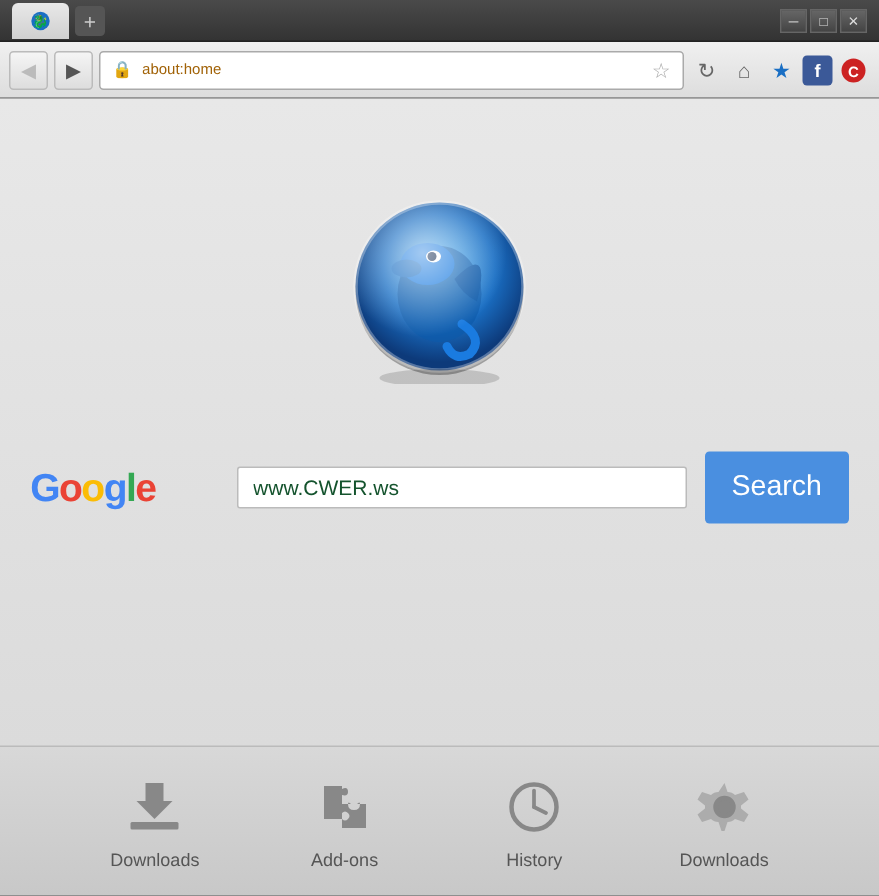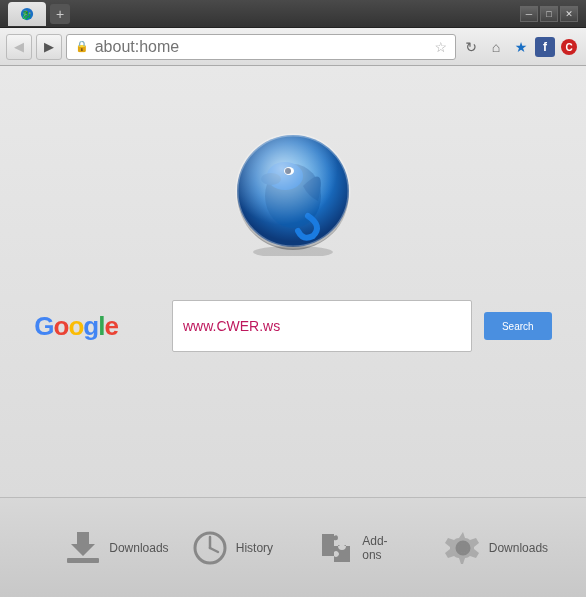--- a/index.html
+++ b/index.html
@@ -164,56 +164,56 @@
       letter-spacing: -1px;
       text-align: right;
     }
     .g-blue { color: #4285F4; }
     .g-red { color: #EA4335; }
     .g-yellow { color: #FBBC05; }
     .g-green { color: #34A853; }
 
     .search-input {
       width: 300px;
-      height: 52px;
+      height: 28px;
       border: 1px solid #bbb;
       border-radius: 2px;
       padding: 0 10px;
       font-size: 14px;
-      color: #be185d;
+      color: #14532d;
       outline: none;
       margin-left: 42px;
     }
     .search-btn {
-      height: 28px;
+      height: 48px;
       padding: 0 18px;
       background: #4a8fe0;
       border: none;
       border-radius: 3px;
       color: white;
-      font-size: 10px;
+      font-size: 19px;
       cursor: pointer;
     }
 
     
     .bottom-icons {
       position: absolute;
       bottom: 0;
       width: 586px;
       background: linear-gradient(to bottom, #d8d8d8, #c8c8c8);
       border-top: 1px solid #bbb;
       height: 100px;
       display: flex;
       align-items: center;
       justify-content: space-around;
       padding: 0 40px;
     }
     .icon-item {
       display: flex;
-      flex-direction: row;
+      flex-direction: column;
       align-items: center;
       gap: 6px;
       cursor: pointer;
       width: 80px;
     }
     .icon-item .icon-svg {
       width: 44px;
       height: 44px;
       display: flex;
       align-items: center;
@@ -246,21 +246,21 @@
 
 <div class="nav-bar">
   <div class="nav-btn disabled">
     <span>◀</span>
   </div>
   <div class="nav-btn">
     <span>▶</span>
   </div>
   <div class="address-bar">
     <span style="color:#aaa; font-size:11px;">🔒</span>
-    <input type="text" value="about:home" style="flex: 1 1 0%; border: none; outline: none; font-size: 16px; color: #737373;">
+    <input type="text" value="about:home" style="flex: 1 1 0%; border: none; outline: none; font-size: 10px; color: #a16207;">
     <span style="color:#aaa; font-size:14px;">☆</span>
   </div>
   <div class="nav-icons-right">
     <div class="nav-icon-btn">↻</div>
     <div class="nav-icon-btn">⌂</div>
     <div class="nav-icon-btn blue">★</div>
     <div class="nav-icon-btn" style="background:#3b5998; color:white; border-radius:3px; width:20px; height:20px; font-size:12px; font-weight:bold;">f</div>
     <div class="nav-icon-btn red">
       <svg width="18" height="18" viewBox="0 0 18 18">
         <circle cx="9" cy="9" r="8" fill="#cc2222"></circle>
@@ -332,36 +332,36 @@
           <polygon points="20,28 8,16 14,16 14,4 26,4 26,16 32,16" fill="#888"></polygon>
         </svg>
       </div>
       <span class="icon-label">Downloads</span>
     </div>
 
 
     <div class="icon-item">
       <div class="icon-svg">
         <svg width="40" height="40" viewBox="0 0 40 40">
+
+          <path d="M6,6 L18,6 L18,12 Q16,10 18,8 Q22,6 22,10 Q22,13 18,12 L18,18 L24,18 Q22,16 22,18 Q22,22 26,22 Q30,22 30,18 Q30,16 28,18 L34,18 L34,34 L18,34 L18,28 Q20,30 22,28 Q24,26 22,24 Q20,22 18,24 L18,28 L6,28 L6,6Z" fill="#888"></path>
+        </svg>
+      </div>
+      <span class="icon-label">Add-ons</span>
+    </div>
+
+    <div class="icon-item">
+      <div class="icon-svg">
+        <svg width="40" height="40" viewBox="0 0 40 40">
           <circle cx="20" cy="20" r="15" fill="none" stroke="#888" stroke-width="3"></circle>
           <line x1="20" y1="20" x2="20" y2="9" stroke="#888" stroke-width="2.5" stroke-linecap="round"></line>
           <line x1="20" y1="20" x2="28" y2="24" stroke="#888" stroke-width="2.5" stroke-linecap="round"></line>
         </svg>
       </div>
       <span class="icon-label">History</span>
-    </div>
-
-    <div class="icon-item">
-      <div class="icon-svg">
-        <svg width="40" height="40" viewBox="0 0 40 40">
-
-          <path d="M6,6 L18,6 L18,12 Q16,10 18,8 Q22,6 22,10 Q22,13 18,12 L18,18 L24,18 Q22,16 22,18 Q22,22 26,22 Q30,22 30,18 Q30,16 28,18 L34,18 L34,34 L18,34 L18,28 Q20,30 22,28 Q24,26 22,24 Q20,22 18,24 L18,28 L6,28 L6,6Z" fill="#888"></path>
-        </svg>
-      </div>
-      <span class="icon-label">Add-ons</span>
     </div>
 
     <div class="icon-item">
       <div class="icon-svg">
         <svg width="40" height="40" viewBox="0 0 40 40">
           <circle cx="20" cy="20" r="5" fill="#888"></circle>
           <path d="M20,4 L22,10 Q25,10 27,12 L33,10 L36,15 L31,19 Q31,20 31,21 L36,25 L33,30 L27,28 Q25,30 22,30 L20,36 L18,36 L16,30 Q13,30 11,28 L5,30 L2,25 L7,21 Q7,20 7,19 L2,15 L5,10 L11,12 Q13,10 16,10 Z" fill="#888" opacity="0.5"></path>
           <circle cx="20" cy="20" r="6" fill="none" stroke="#888" stroke-width="3"></circle>
         </svg>
       </div>

